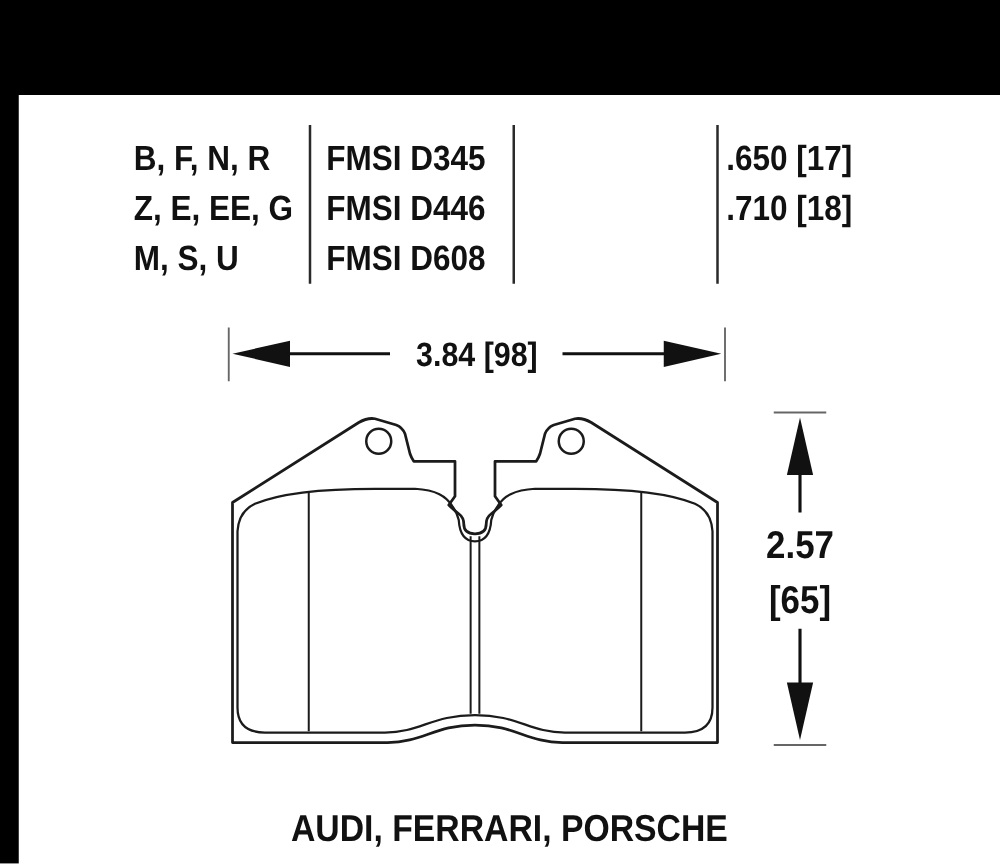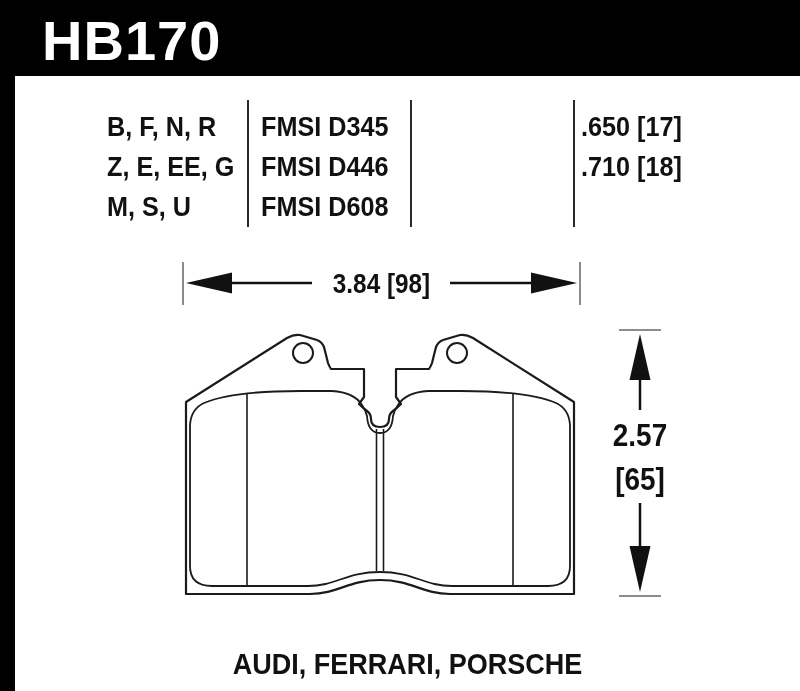--- a/index.html
+++ b/index.html
@@ -56,21 +56,20 @@
     white-space:nowrap;
   }
 </style>
 </head>
 <body>
 
 <div class="page">
 
   <div class="header-bar"></div>
   <div class="left-strip"></div>
-  <div class="part-number">HB170</div>
 
   <div class="tbl-divider divider-1"></div>
   <div class="tbl-divider divider-2"></div>
   <div class="tbl-divider divider-3"></div>
 
   <div class="spec-col col-compounds">
     <div>B, F, N, R</div>
     <div>Z, E, EE, G</div>
     <div>M, S, U</div>
   </div>

